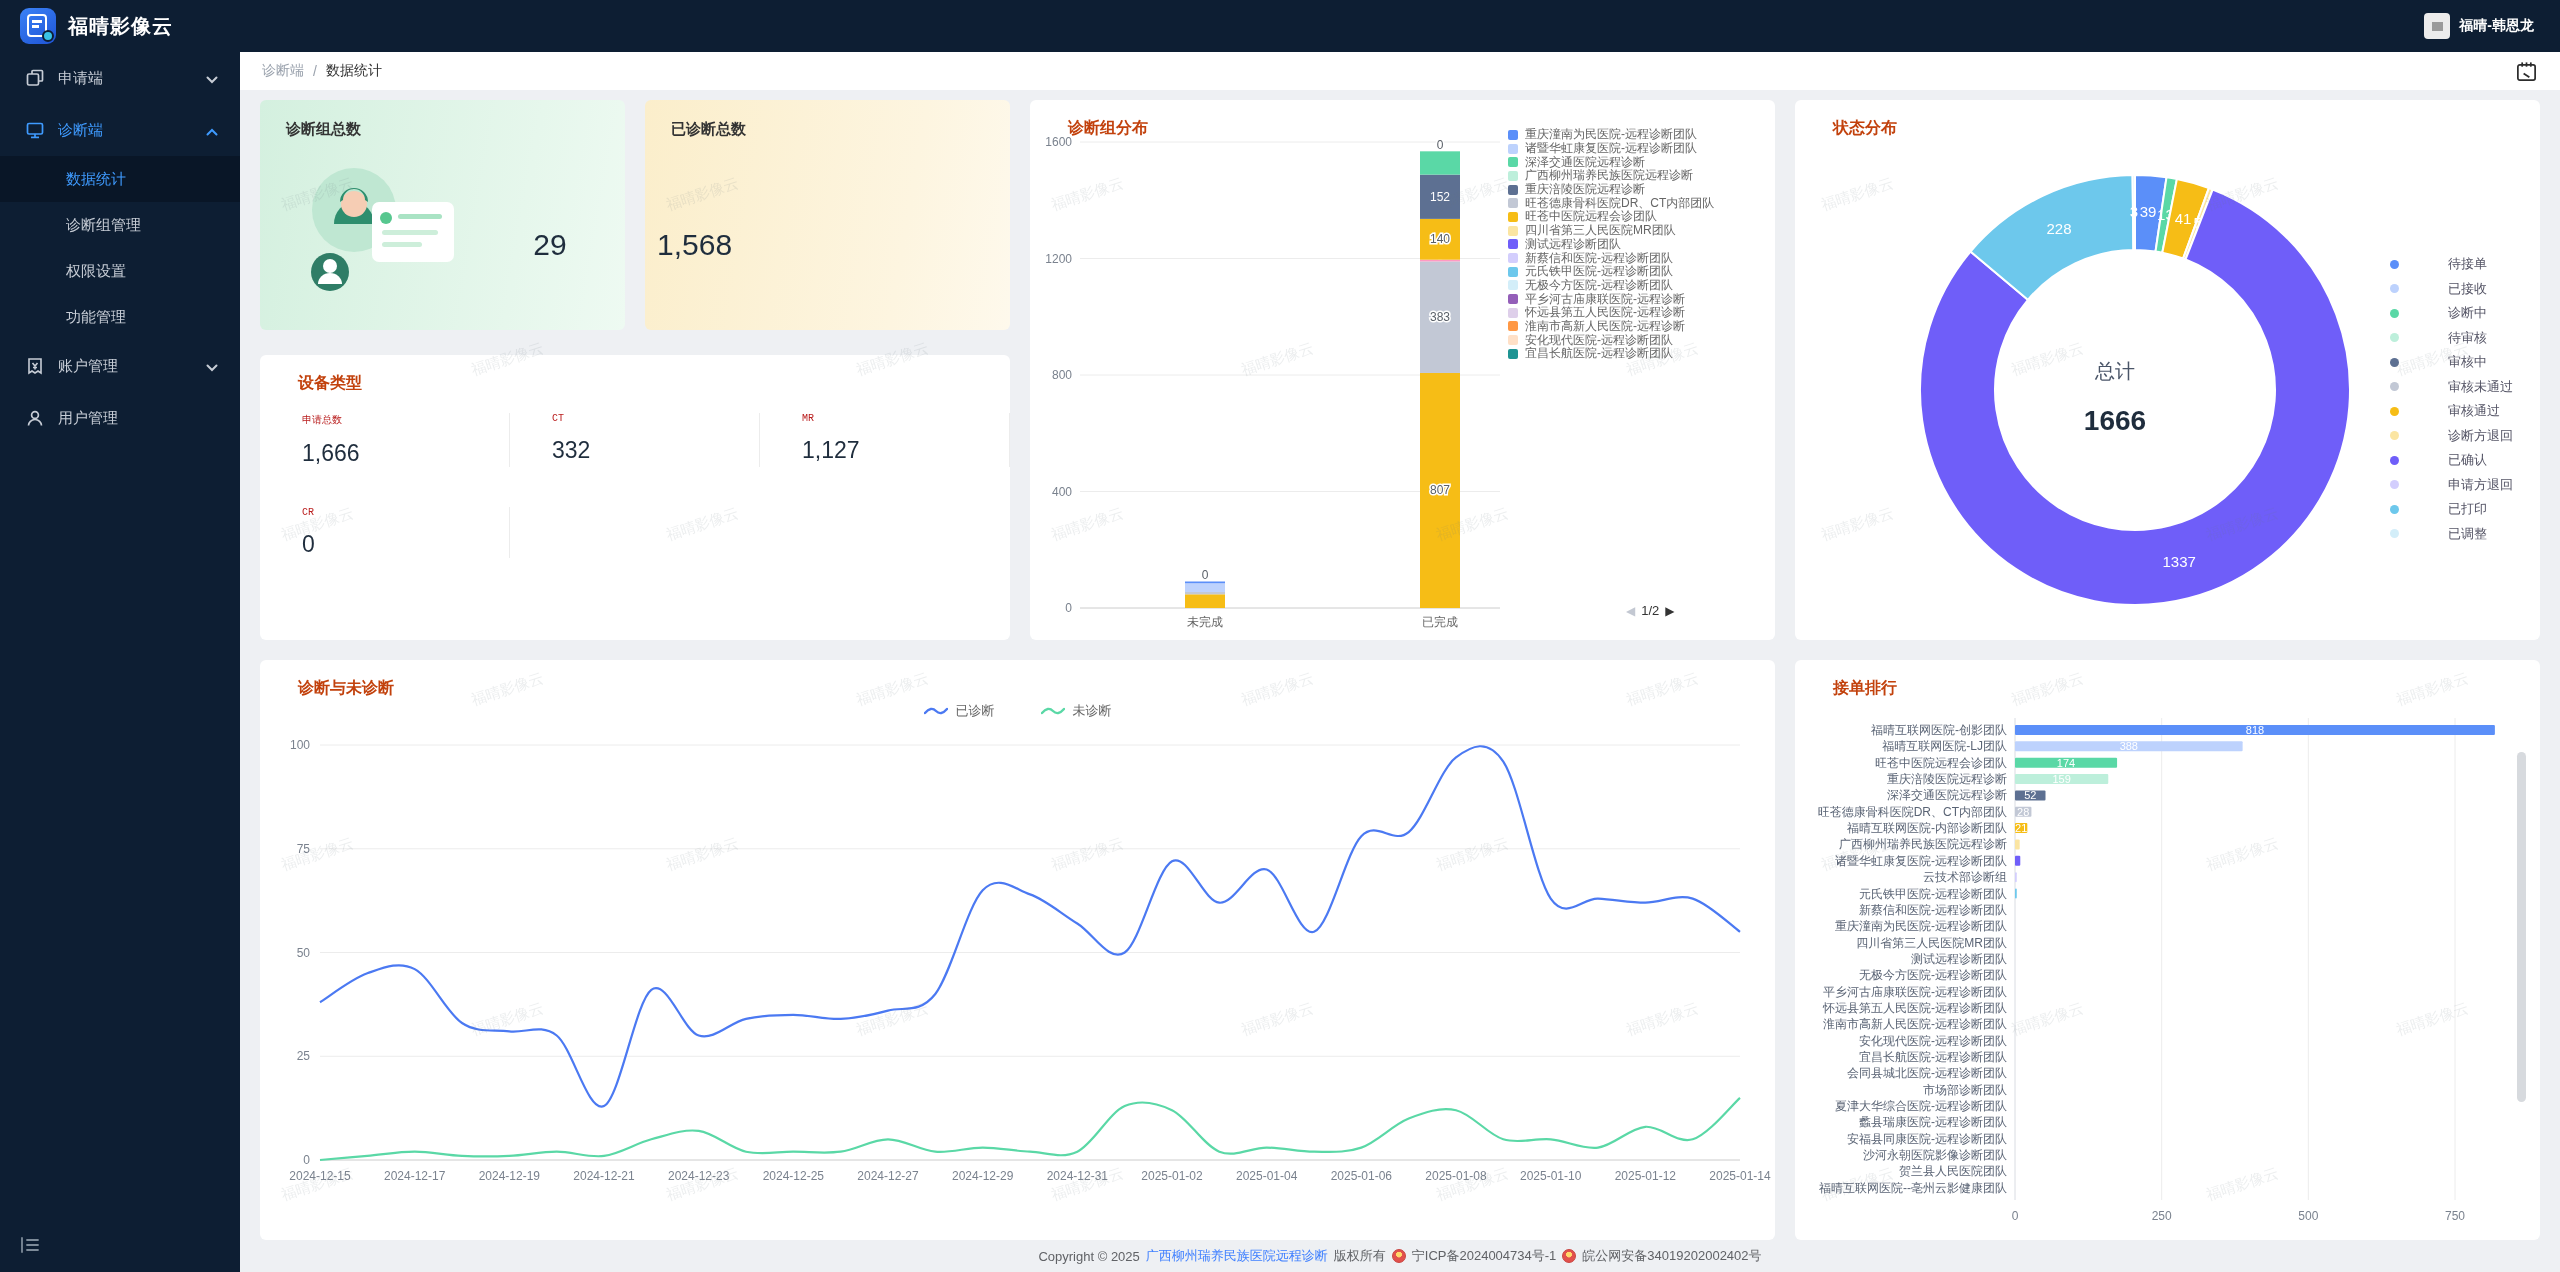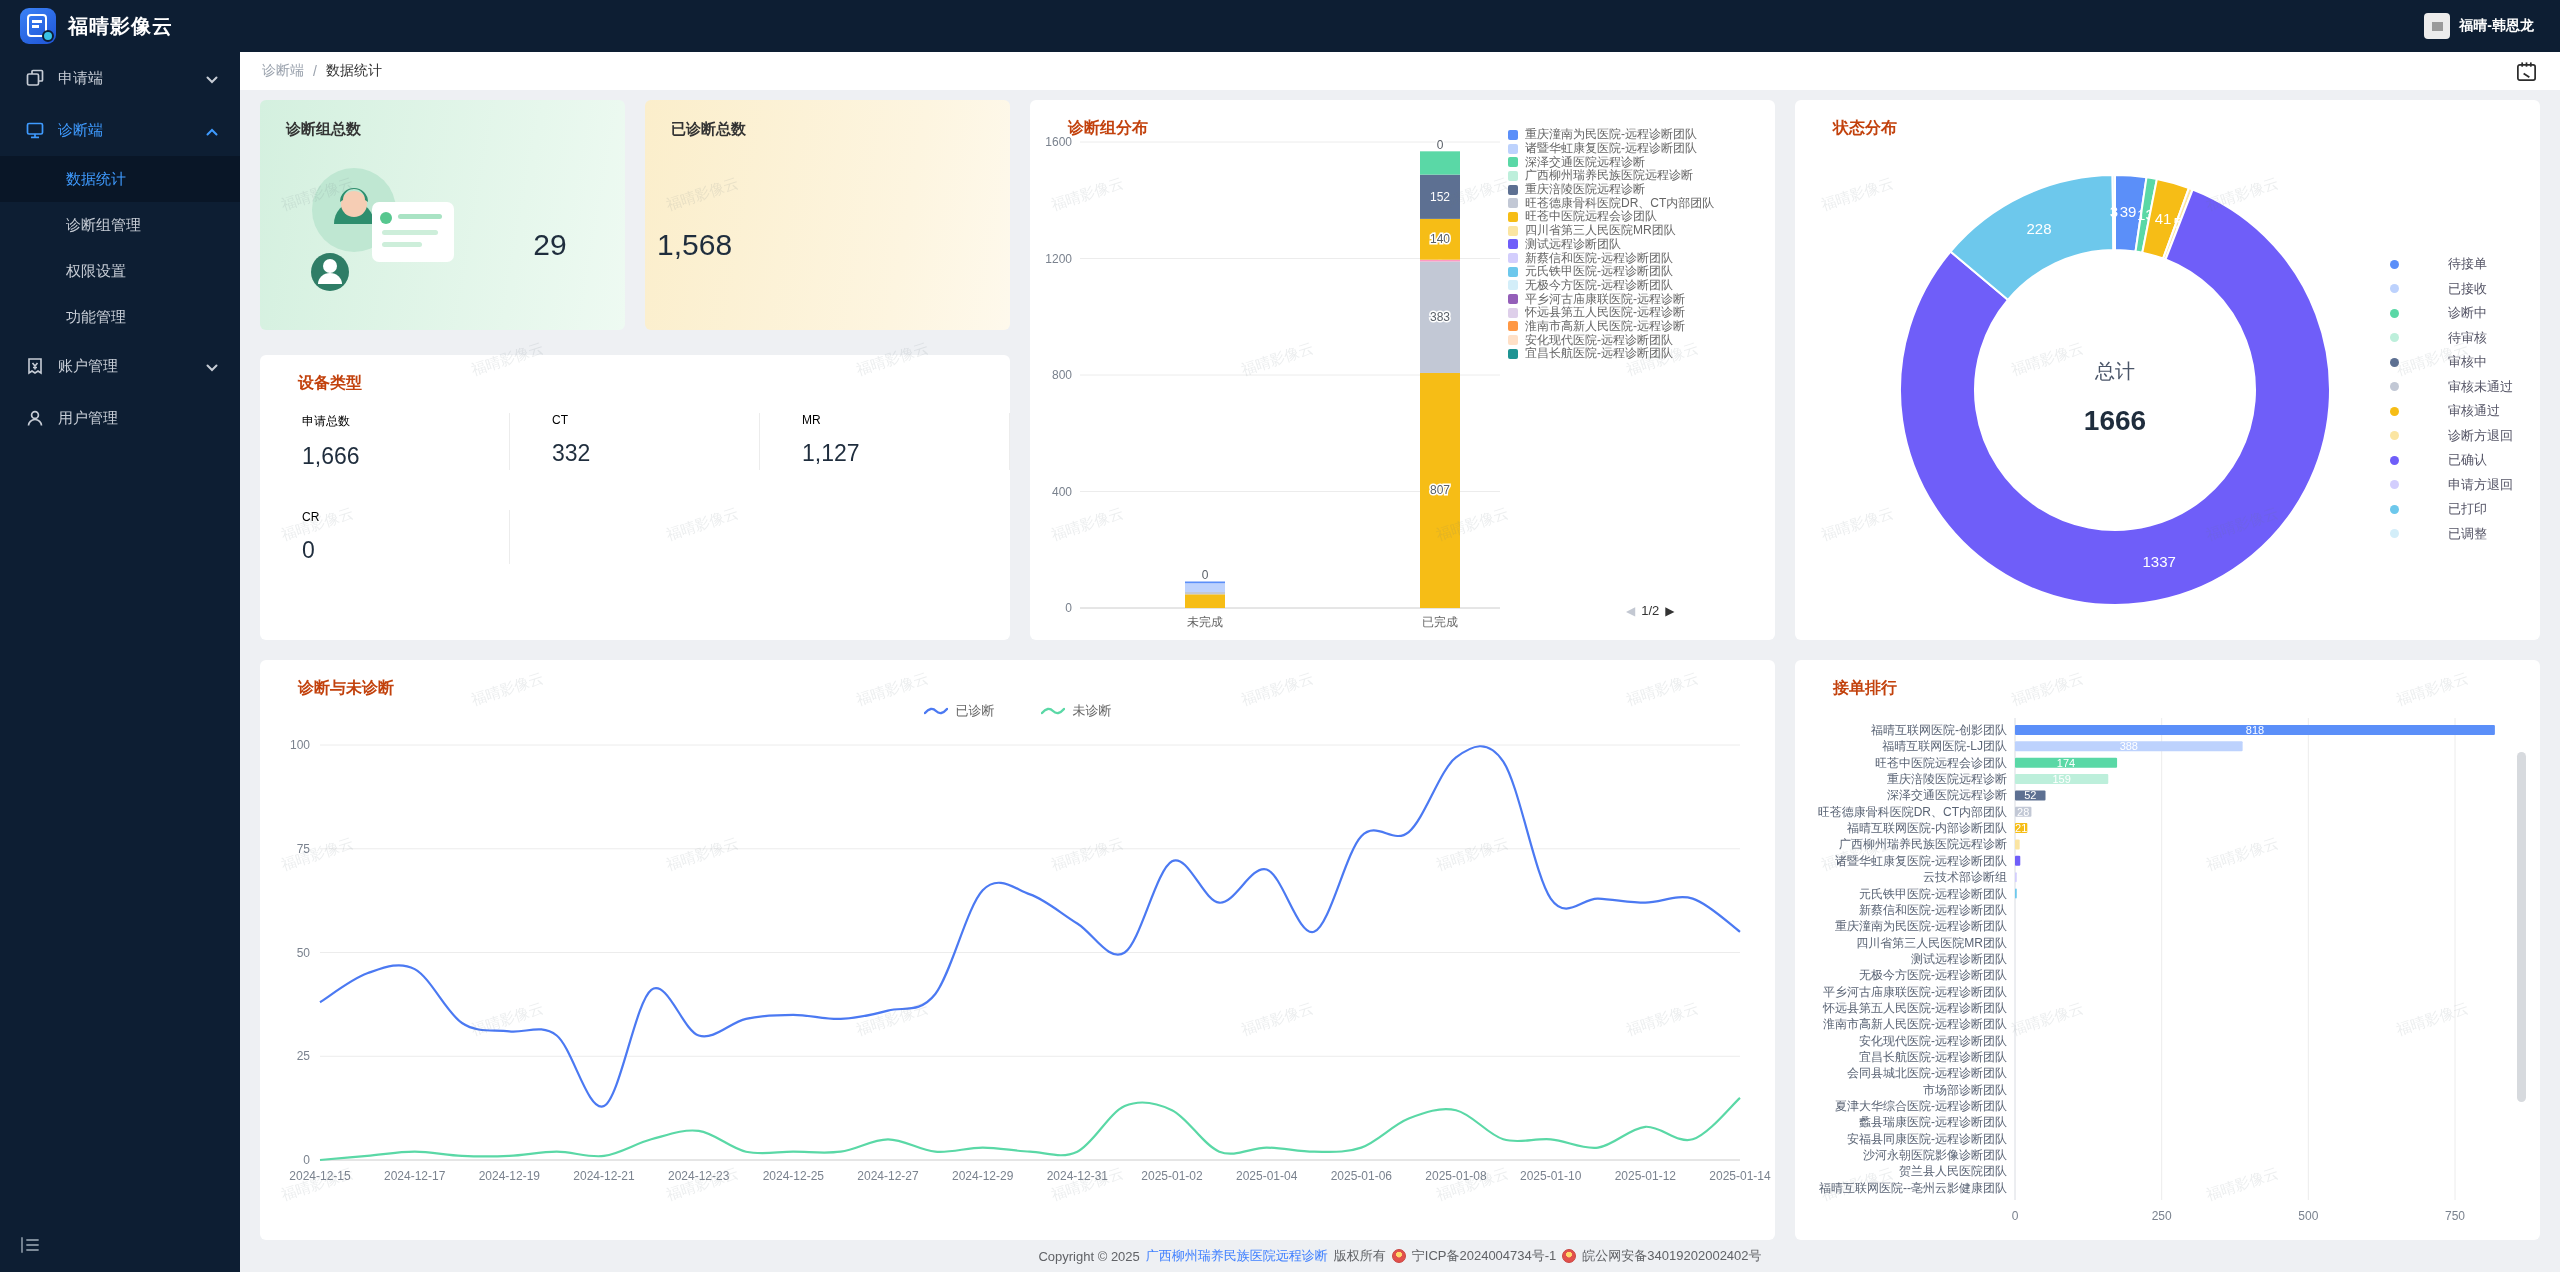--- a/index.html
+++ b/index.html
@@ -56,25 +56,25 @@
     background:linear-gradient(100deg,#fbeecb 0%,#fdf5e0 70%,#fef9ec 100%); }
   .stat-title { position:absolute; left:26px; top:20px; font-size:15px; color:#333; font-weight:bold; }
   .stat-value { position:absolute; left:12px; right:0; top:128px; font-size:30px; color:#1f2d3d; }
   .stat-value.off { text-align:center; left:215px; }
   .illus { position:absolute; left:32px; top:62px; }
 
   
   .device-card { left:20px; top:265px; width:750px; height:285px; }
   .dev-grid { position:absolute; left:0; top:58px; right:0; display:grid; grid-template-columns:1fr 1fr 1fr; row-gap:40px; }
   .dev-cell { padding-left:42px; border-right:1px solid #ececec; }
-  .dev-label { font-size:12px; color:#000000; }
+  .dev-label { font-size:10px; color:#b91c1c;font-family:Liberation Mono, monospace; }
   .dev-value { font-size:23px; color:#1f2d3d; margin-top:13px; }
 
   .chart-card1 { left:790px; top:10px; width:745px; height:540px; }
-  .chart-card2 { left:1555px; top:10px; width:745px; height:540px; }
+  .chart-card2 { left:1555px; top:10px; width:745px; height:540px;padding-left:20px; }
   .chart-card3 { left:20px; top:570px; width:1515px; height:580px; }
   .chart-card4 { left:1555px; top:570px; width:745px; height:580px; }
 
   .bar-legend { position:absolute; left:478px; top:28px; width:262px; }
   .bar-legend .bl-item { display:flex; align-items:center; gap:7px; height:13.7px; cursor:pointer; }
   .bar-legend .sq { width:10px; height:10px; border-radius:2px; flex:0 0 auto; }
   .bar-legend .bl-txt { font-size:12px; color:#666; white-space:nowrap; overflow:hidden; max-width:238px; }
   .pager { position:absolute; left:596px; top:503px; font-size:13px; color:#333; display:flex; gap:6px; align-items:center; }
   .pager .arrow { cursor:pointer; font-size:12px; }
   .pager .dim { color:#c3c8d2; }

